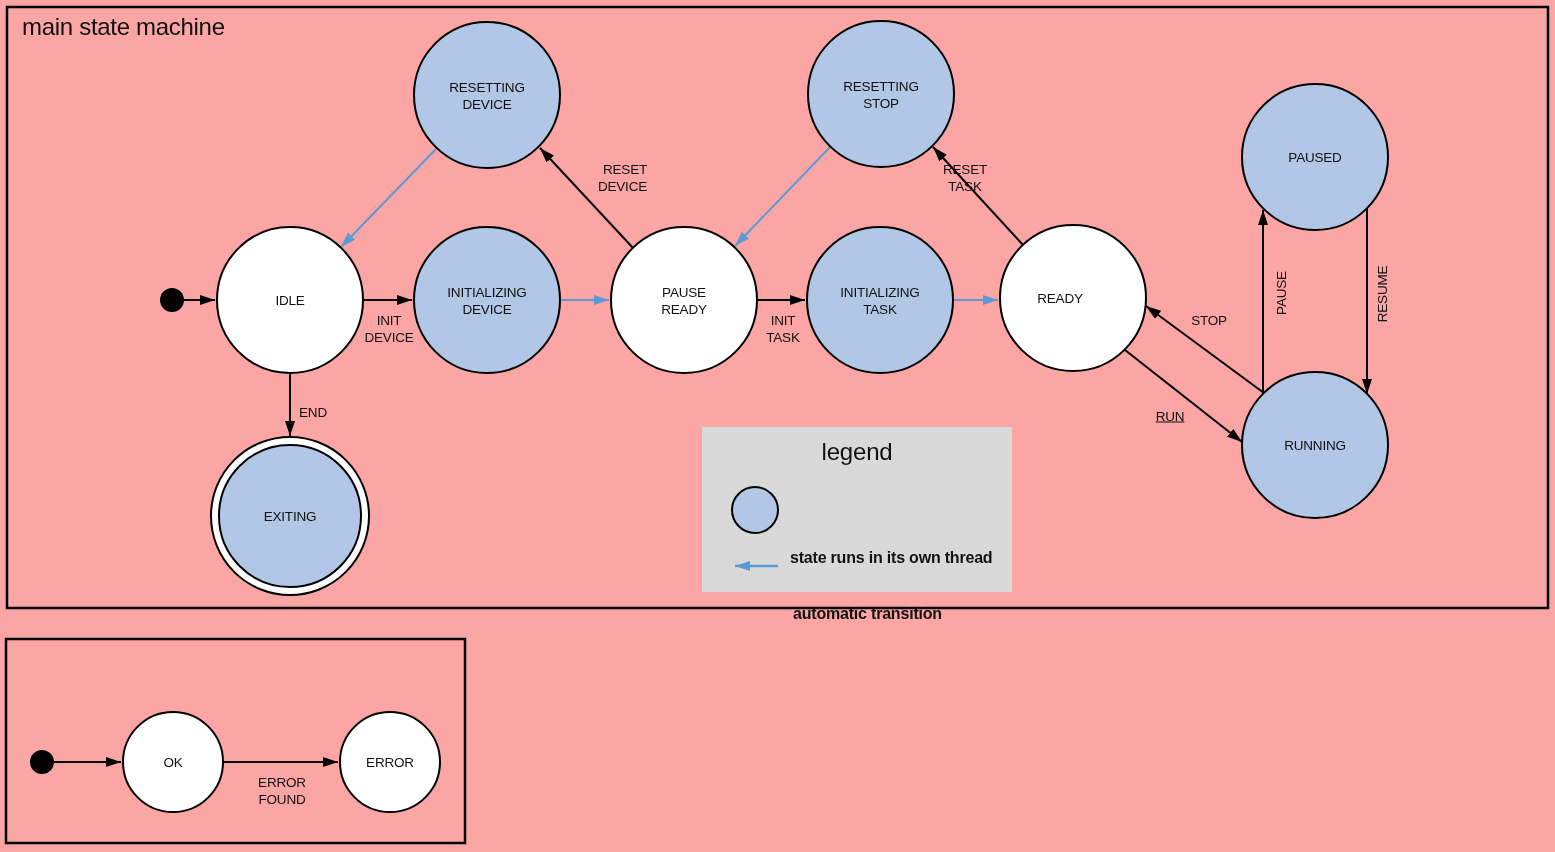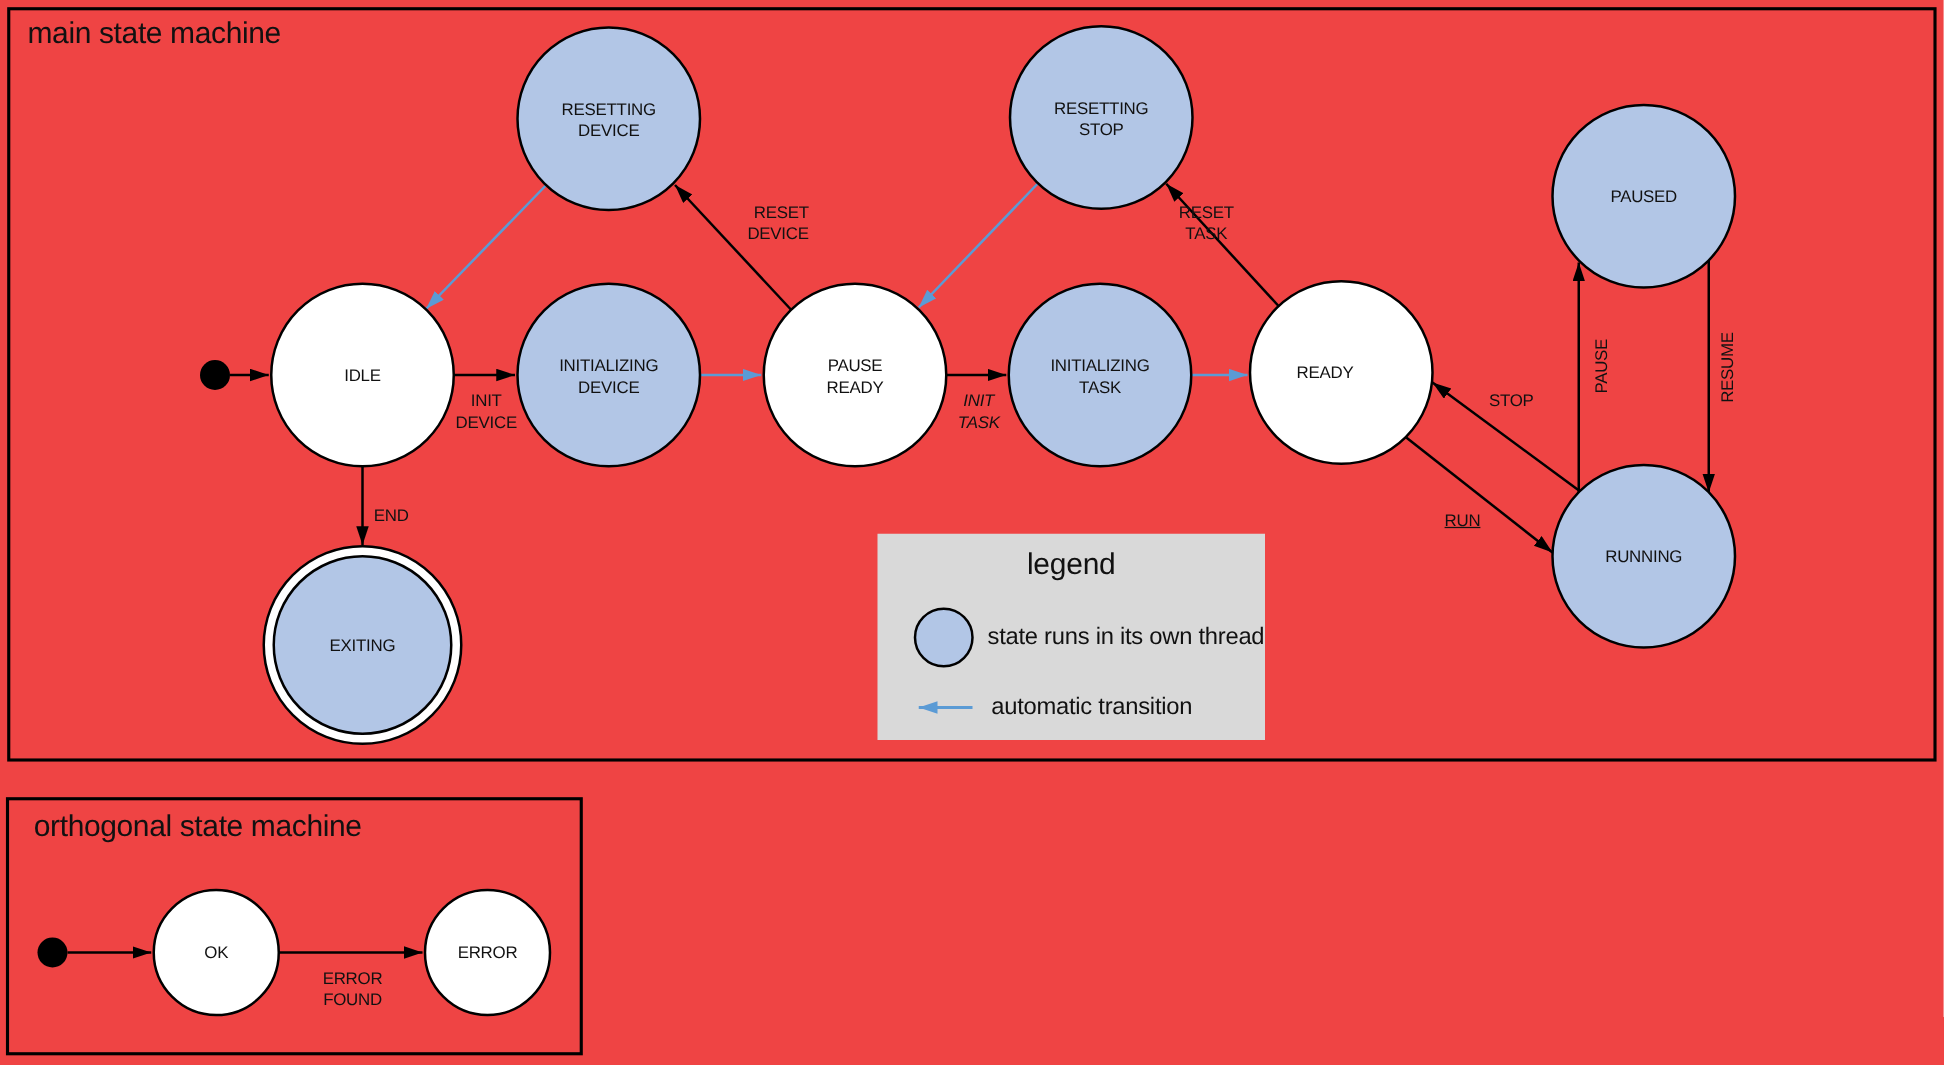--- a/index.html
+++ b/index.html
@@ -8,21 +8,21 @@
     background: #ffffff;
     width: 1555px;
     height: 852px;
     font-family: "Liberation Sans", sans-serif;
   }
   #stage {
     position: relative;
     width: 1555px;
     height: 852px;
     overflow: hidden;
-    background: #ef4444;
+    background: #fca5a5;
   }
   #diagram-svg {
     position: absolute;
     left: 0;
     top: 0;
   }
   .label {
     position: absolute;
     transform: translate(-50%, -50%);
     text-align: center;
@@ -52,25 +52,26 @@
     letter-spacing: -0.3px;
   }
   .legend-title {
     font-size: 24px;
     font-weight: 400;
     white-space: nowrap;
   }
   .legend-item-label {
     position: absolute;
     transform: translate(0, -50%);
-    font-size: 19px;
-    font-weight: 400;
+    font-size: 16px;
+    font-weight: 700;
     color: #111111;
     white-space: nowrap;
     letter-spacing: -0.2px;
+    margin-top: 48px;
   }
 </style>
 </head>
 <body>
 
 <div id="stage">
 
   <svg id="diagram-svg" width="1555" height="852" viewBox="0 0 1555 852">
     <defs>
       <marker id="arrow-black" markerUnits="userSpaceOnUse" markerWidth="16" markerHeight="11" refX="15" refY="5" orient="auto">
@@ -120,36 +121,35 @@
     <line x1="778" y1="566" x2="735" y2="566" stroke-width="2.5" marker-end="url(#arrow-blue)" stroke="#5b9bd5"></line>
 
     <circle cx="42" cy="762" r="12" fill="#000000"></circle>
     <line x1="54" y1="762" x2="121" y2="762" stroke="#000000" stroke-width="2" marker-end="url(#arrow-black)"></line>
     <line x1="223" y1="762" x2="338" y2="762" stroke="#000000" stroke-width="2" marker-end="url(#arrow-black)"></line>
     <circle cx="173" cy="762" r="50" fill="#ffffff" stroke="#000000" stroke-width="2"></circle>
     <circle cx="390" cy="762" r="50" fill="#ffffff" stroke="#000000" stroke-width="2"></circle>
   </svg>
 
   <div class="box-title" style="left:22px; top:13px;">main state machine</div>
-  <div class="box-title" style="left:27px; top:648px;">orthogonal state machine</div>
 
   <div class="label state-label" style="left:290px; top:300px; width:100px;">IDLE</div>
   <div class="label state-label" style="left:487px; top:96px; width:110px;">RESETTING DEVICE</div>
   <div class="label state-label" style="left:487px; top:301px; width:110px;">INITIALIZING DEVICE</div>
   <div class="label state-label" style="left:684px; top:301px; width:90px;">PAUSE READY</div>
   <div class="label state-label" style="left:881px; top:95px; width:110px;">RESETTING STOP</div>
   <div class="label state-label" style="left:880px; top:301px; width:110px;">INITIALIZING TASK</div>
   <div class="label state-label" style="left:1060px; top:298px; width:90px;">READY</div>
   <div class="label state-label" style="left:1315px; top:157px; width:100px;">PAUSED</div>
   <div class="label state-label" style="left:1315px; top:445px; width:110px;">RUNNING</div>
   <div class="label state-label" style="left:290px; top:516px; width:100px;">EXITING</div>
 
   <div class="label trans-label" style="left:389px; top:329px; width:72px;">INIT DEVICE</div>
   <div class="label trans-label" style="left:607px; top:178px; width:80px;text-align:right;">RESET DEVICE</div>
-  <div class="label trans-label" style="left:783px; top:329px; width:58px;font-style:italic;">INIT TASK</div>
+  <div class="label trans-label" style="left:783px; top:329px; width:58px;">INIT TASK</div>
   <div class="label trans-label" style="left:965px; top:178px; width:70px;">RESET TASK</div>
   <div class="label trans-label nowrap" style="left:1209px; top:320px;">STOP</div>
   <div class="label trans-label nowrap" style="left:1170px; top:416px;text-decoration:underline;">RUN</div>
   <div class="label trans-label rot" style="left:1281px; top:293px;">PAUSE</div>
   <div class="label trans-label rot" style="left:1382px; top:294px;">RESUME</div>
   <div class="label trans-label nowrap" style="left:313px; top:412px;">END</div>
 
   <div class="label legend-title" style="left:857px; top:452px;">legend</div>
   <div class="legend-item-label" style="left:790px; top:510px;">state runs in its own thread</div>
   <div class="legend-item-label" style="left:793px; top:566px;">automatic transition</div>

